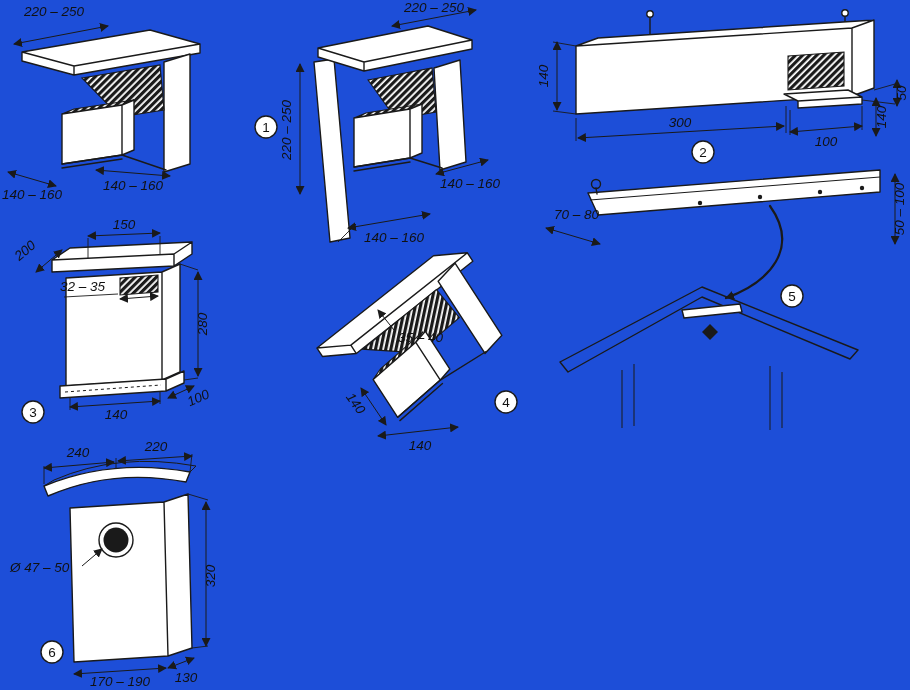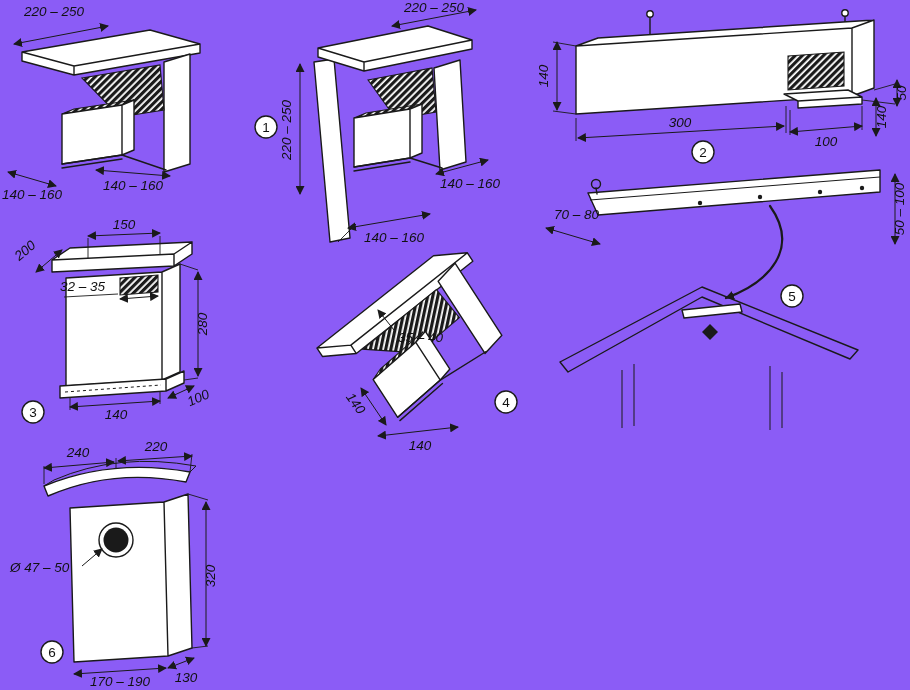--- a/index.html
+++ b/index.html
@@ -1,16 +1,16 @@
 <!DOCTYPE html>
 <html><head>
 <meta charset="utf-8">
 <style>
   html,body{margin:0;padding:0;background:#fff}
-  .stage{position:relative;width:910px;height:690px;background:#8b5cf6;overflow:hidden;
+  .stage{position:relative;width:910px;height:690px;background:#1d4ed8;overflow:hidden;
          font-family:"Liberation Sans","DejaVu Sans",sans-serif}
   svg{display:block}
   .face{fill:#ffffff;stroke:#1a1a1a;stroke-width:1.4;stroke-linejoin:round}
   .ln{fill:none;stroke:#1a1a1a;stroke-width:1.4;stroke-linejoin:round;stroke-linecap:round}
   .thin{fill:none;stroke:#1a1a1a;stroke-width:1}
   .dark{fill:url(#hatch);stroke:#1a1a1a;stroke-width:1.1}
   .solid{fill:#1a1a1a;stroke:none}
   .dimln{fill:none;stroke:#1a1a1a;stroke-width:1}
   .ext{fill:none;stroke:#1a1a1a;stroke-width:.9}
   .dashed{fill:none;stroke:#1a1a1a;stroke-width:1;stroke-dasharray:3 3}

